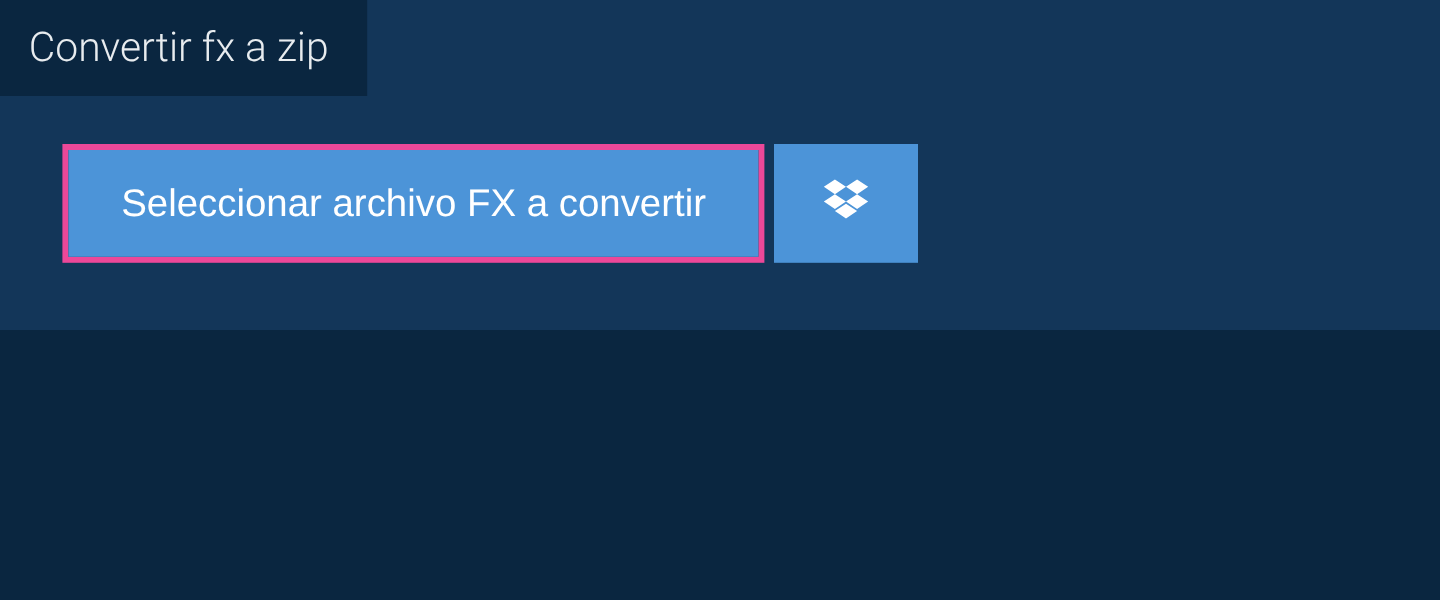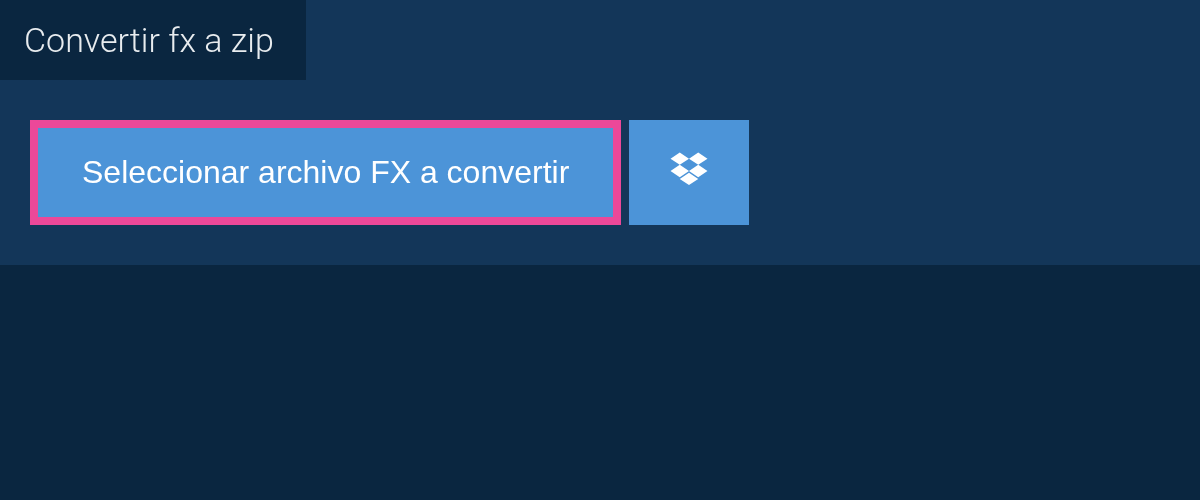--- a/index.html
+++ b/index.html
@@ -10,39 +10,40 @@
     body {
       width: 1200px;
       height: 500px;
       background: #0a2640;
       font-family: -apple-system, BlinkMacSystemFont, "Segoe UI", Roboto, Helvetica, Arial, sans-serif;
       overflow: hidden;
     }
     .panel {
       background: #133659;
       margin: 0;
-      padding-bottom: 40px;
+      padding-bottom: 56px;
     }
     .tab-header {
       display: inline-block;
       background: #0a2640;
       padding: 20px 32px 20px 24px;
       color: #e8ecef;
       font-size: 34px;
       font-weight: 300;
     }
     .button-row {
       display: flex;
       padding: 40px 0 0 30px;
       gap: 8px;
       align-items: stretch;
     }
     .select-file-wrapper {
-      border: 8px solid #ec4899;
+      border: 5px solid #ec4899;
       display: inline-block;
+      margin-left: 22px;
     }
     .select-file-button {
       background: #4c94d8;
       color: #ffffff;
       font-size: 32px;
       font-weight: 300;
       padding: 26px 44px;
       border: none;
       cursor: pointer;
       display: block;

